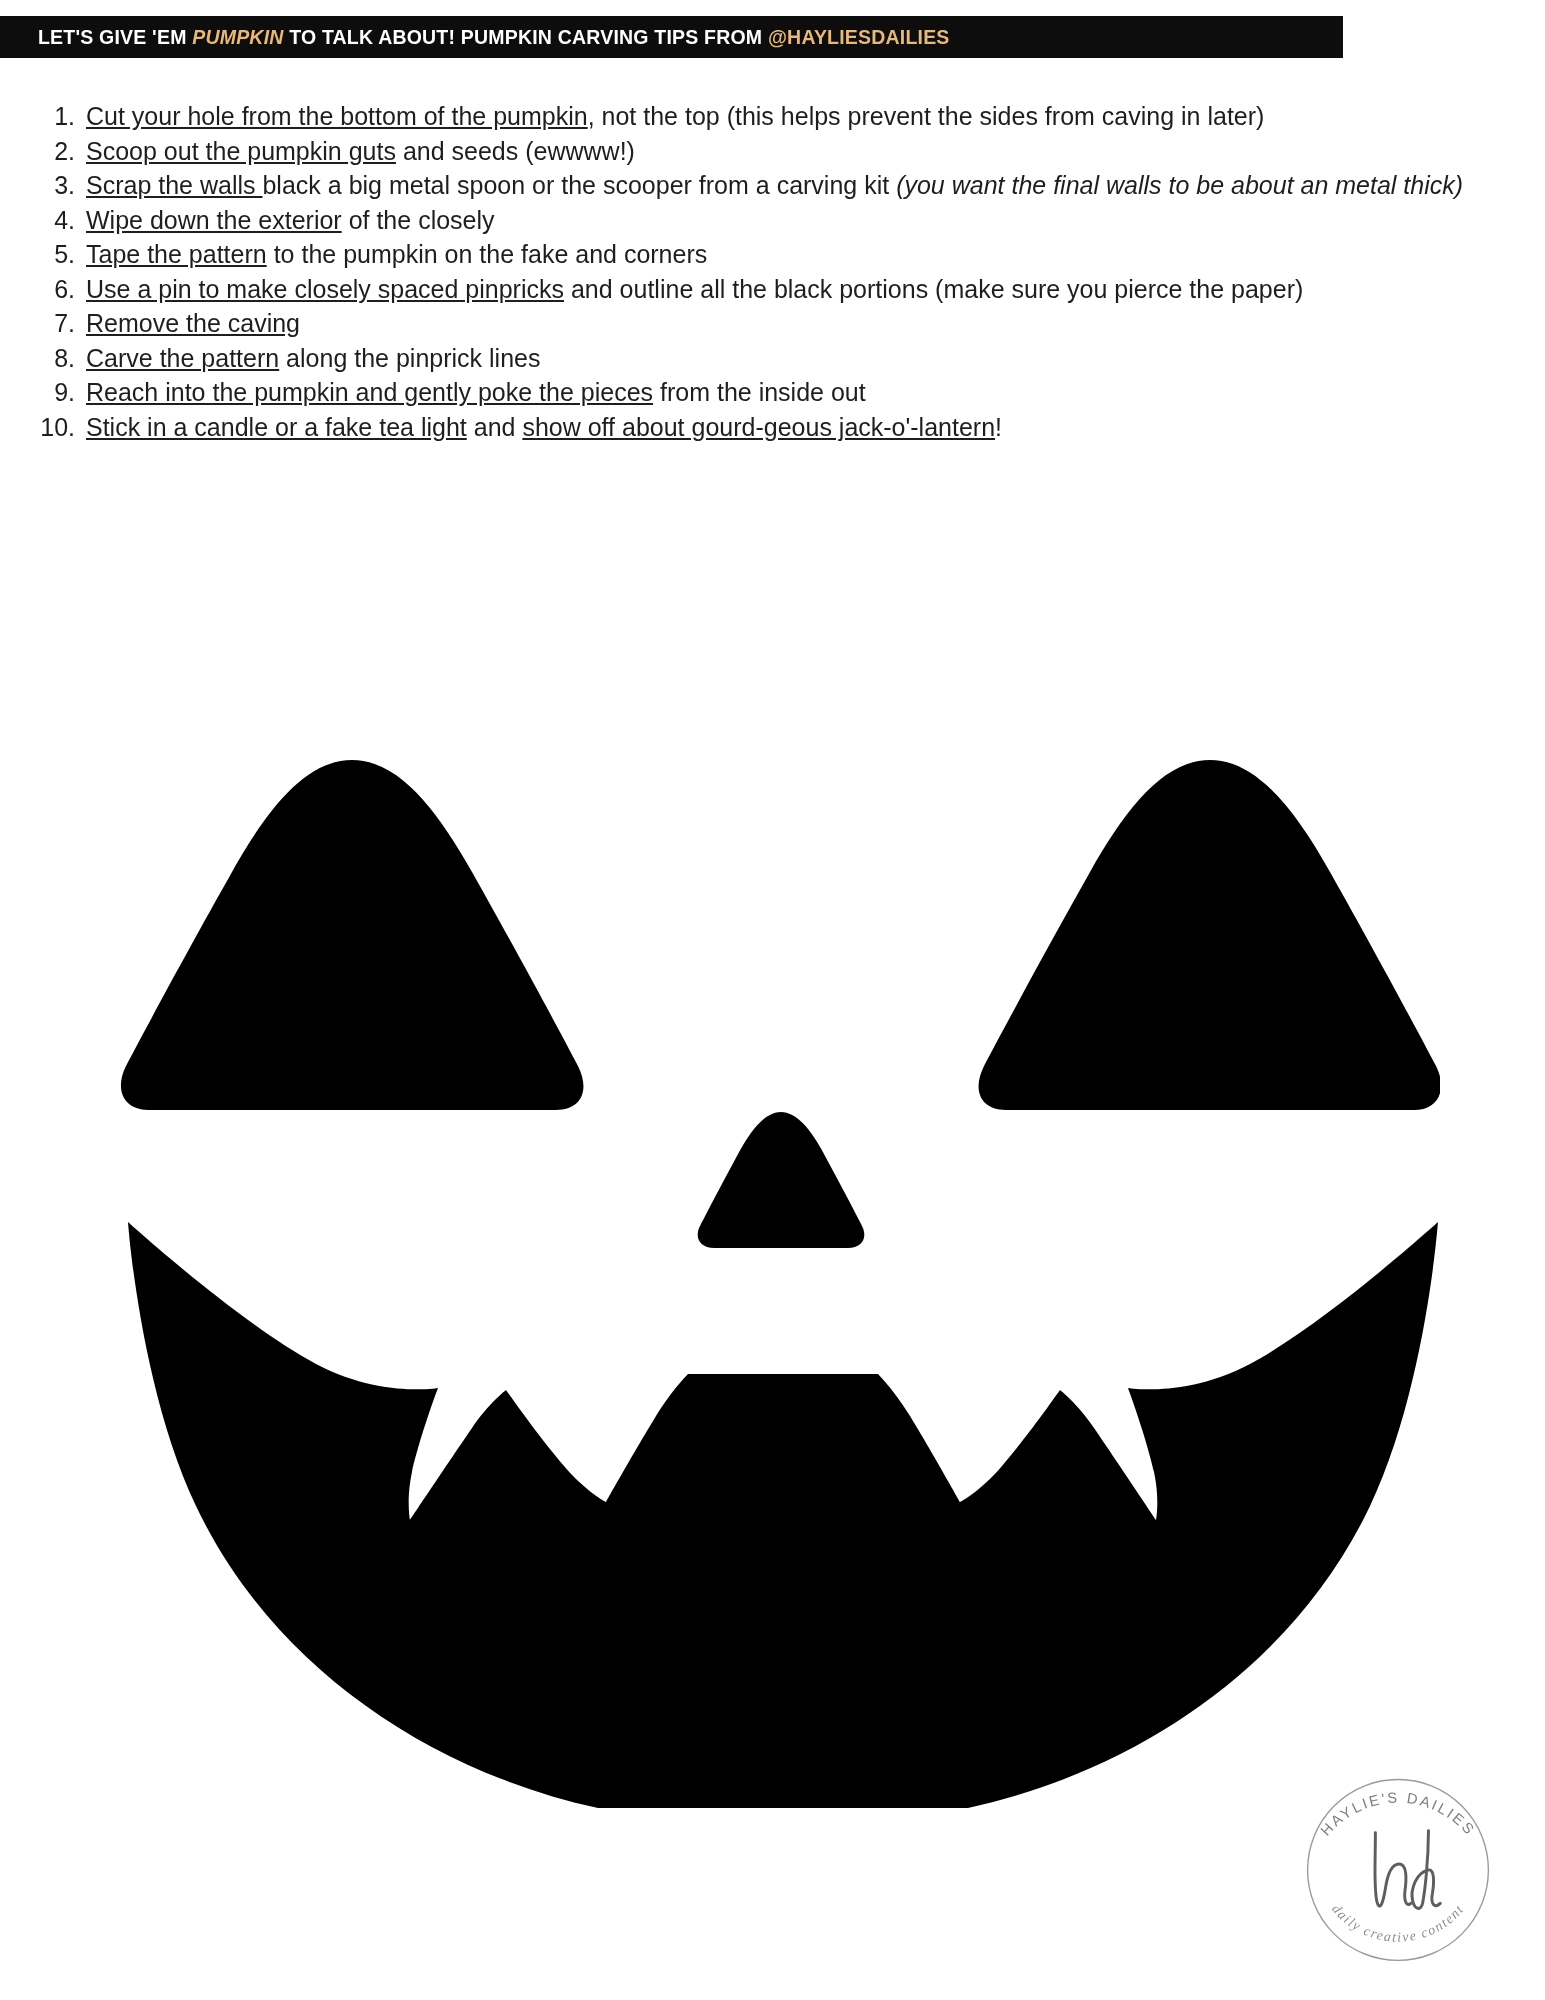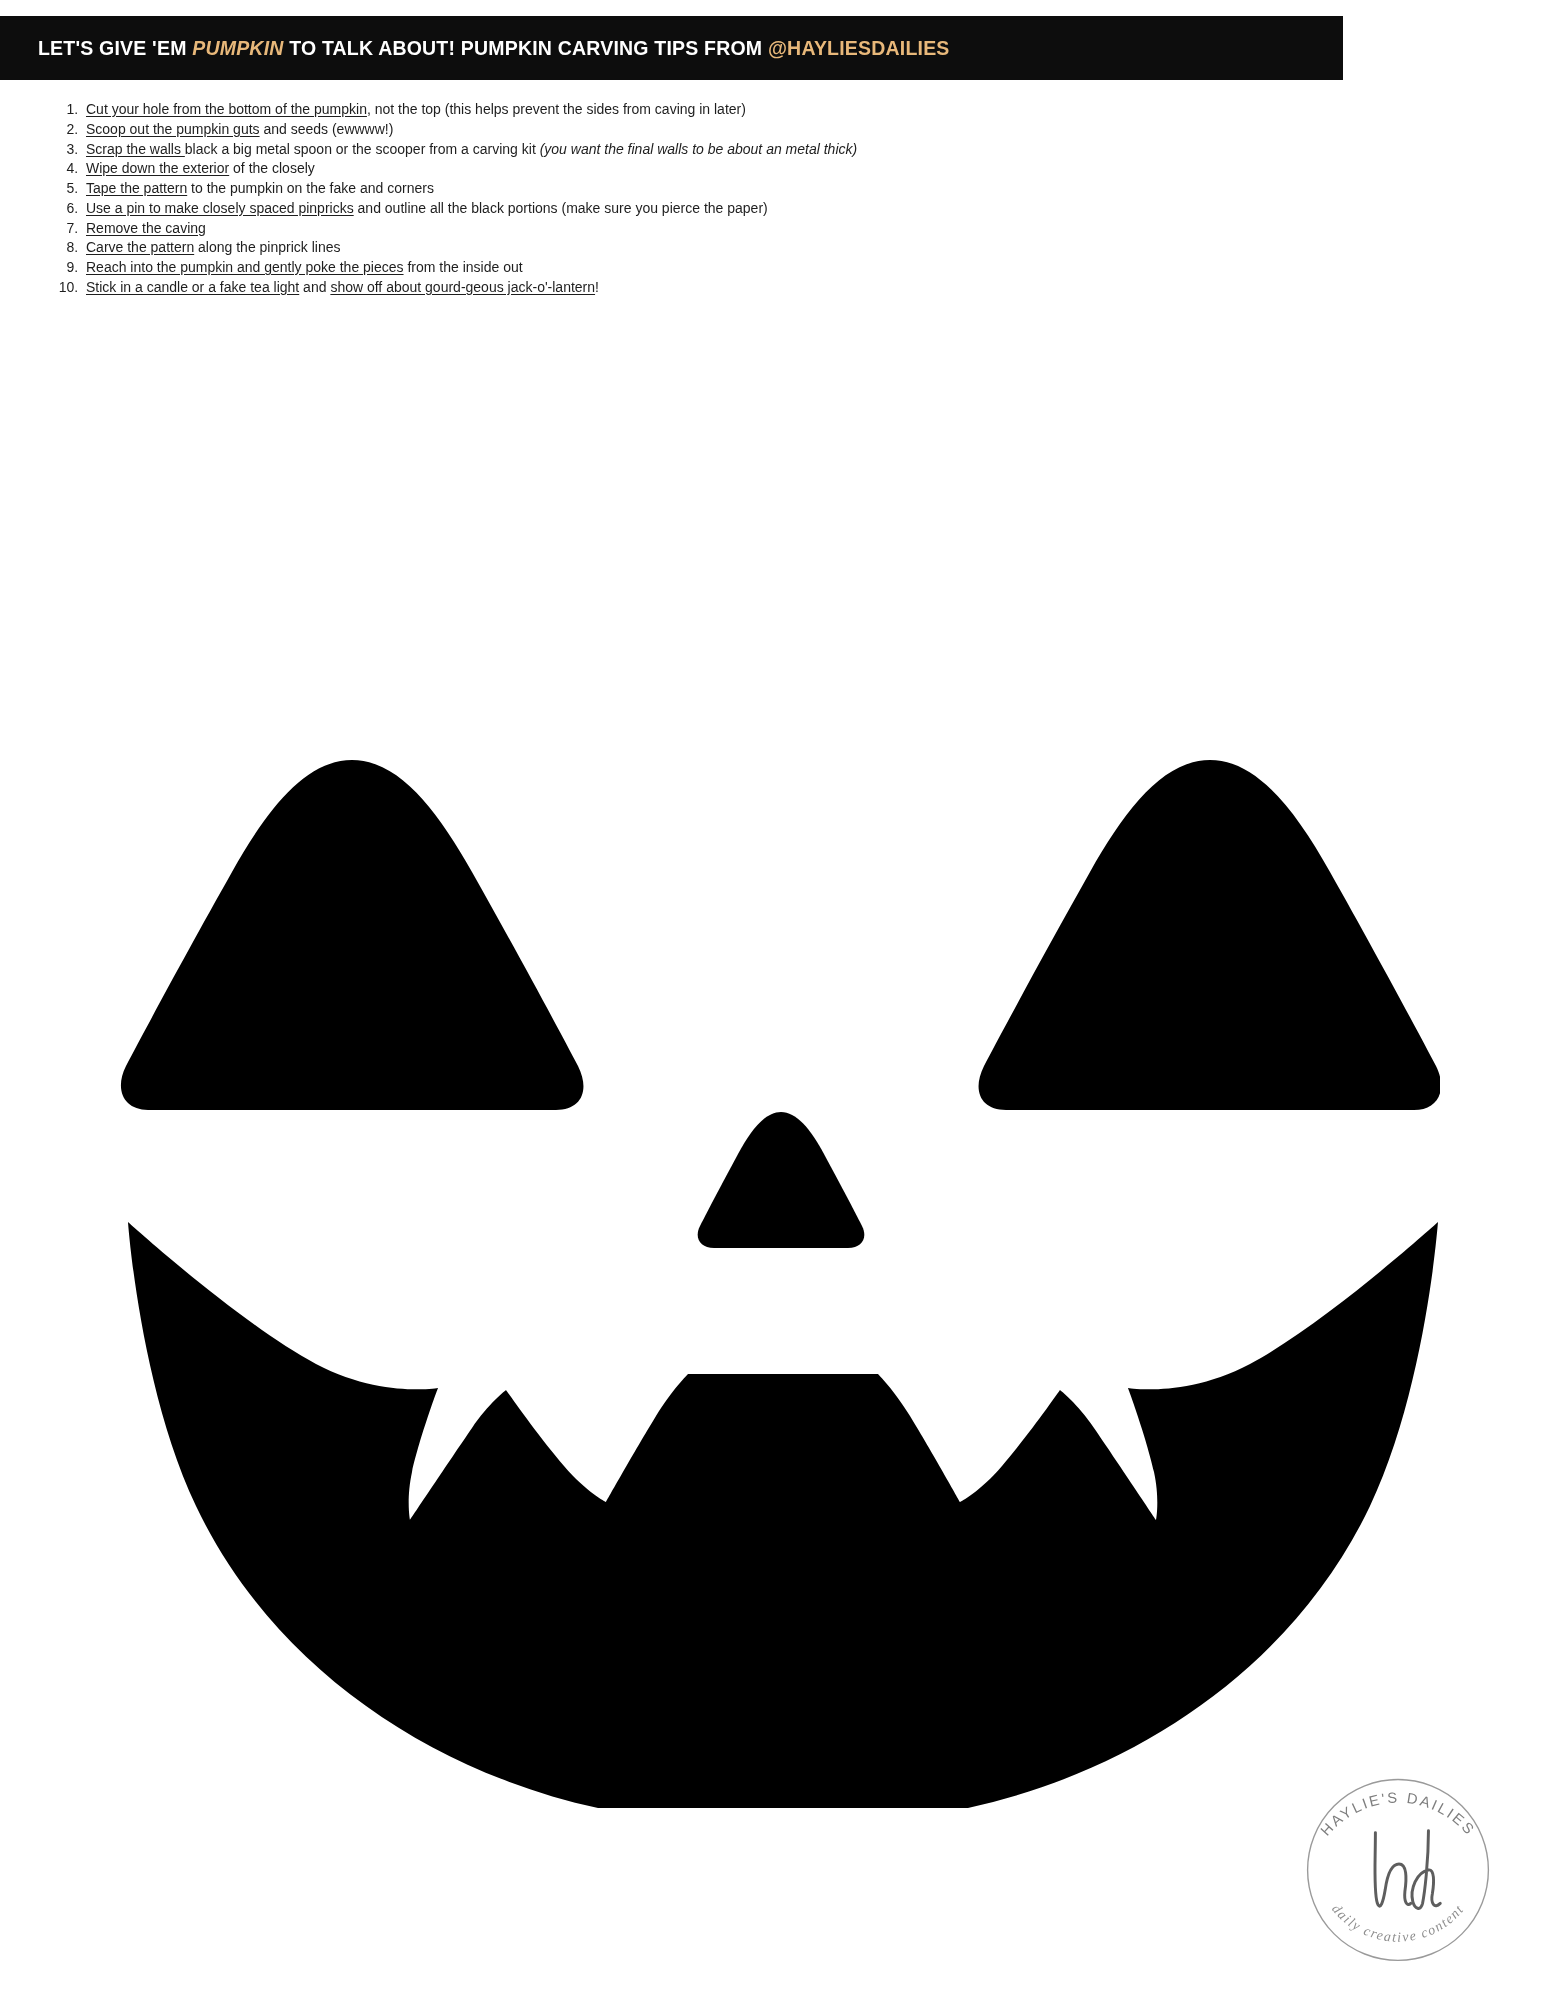--- a/index.html
+++ b/index.html
@@ -15,21 +15,21 @@
     color: #1a1a1a;
     overflow: hidden;
   }
 
   
   .header-bar {
     position: absolute;
     top: 16px;
     left: 0;
     width: 1343px;
-    height: 64px;
+    height: 42px;
     background: #0d0d0d;
     display: flex;
     align-items: center;
     padding-left: 38px;
     box-sizing: border-box;
   }
   .header-text {
     color: #ffffff;
     font-size: 19.5px;
     font-weight: bold;
@@ -47,21 +47,21 @@
 
   
   .steps {
     position: absolute;
     top: 100px;
     left: 44px;
     width: 1460px;
     margin: 0;
     padding: 0 0 0 38px;
     list-style: decimal;
-    font-size: 14px;
+    font-size: 25px;
     line-height: 1.34;
     color: #1e1e1e;
   }
   .steps li {
     padding-left: 4px;
     margin-bottom: 1px;
   }
   .steps u {
     text-decoration: underline;
     text-underline-offset: 2px;

